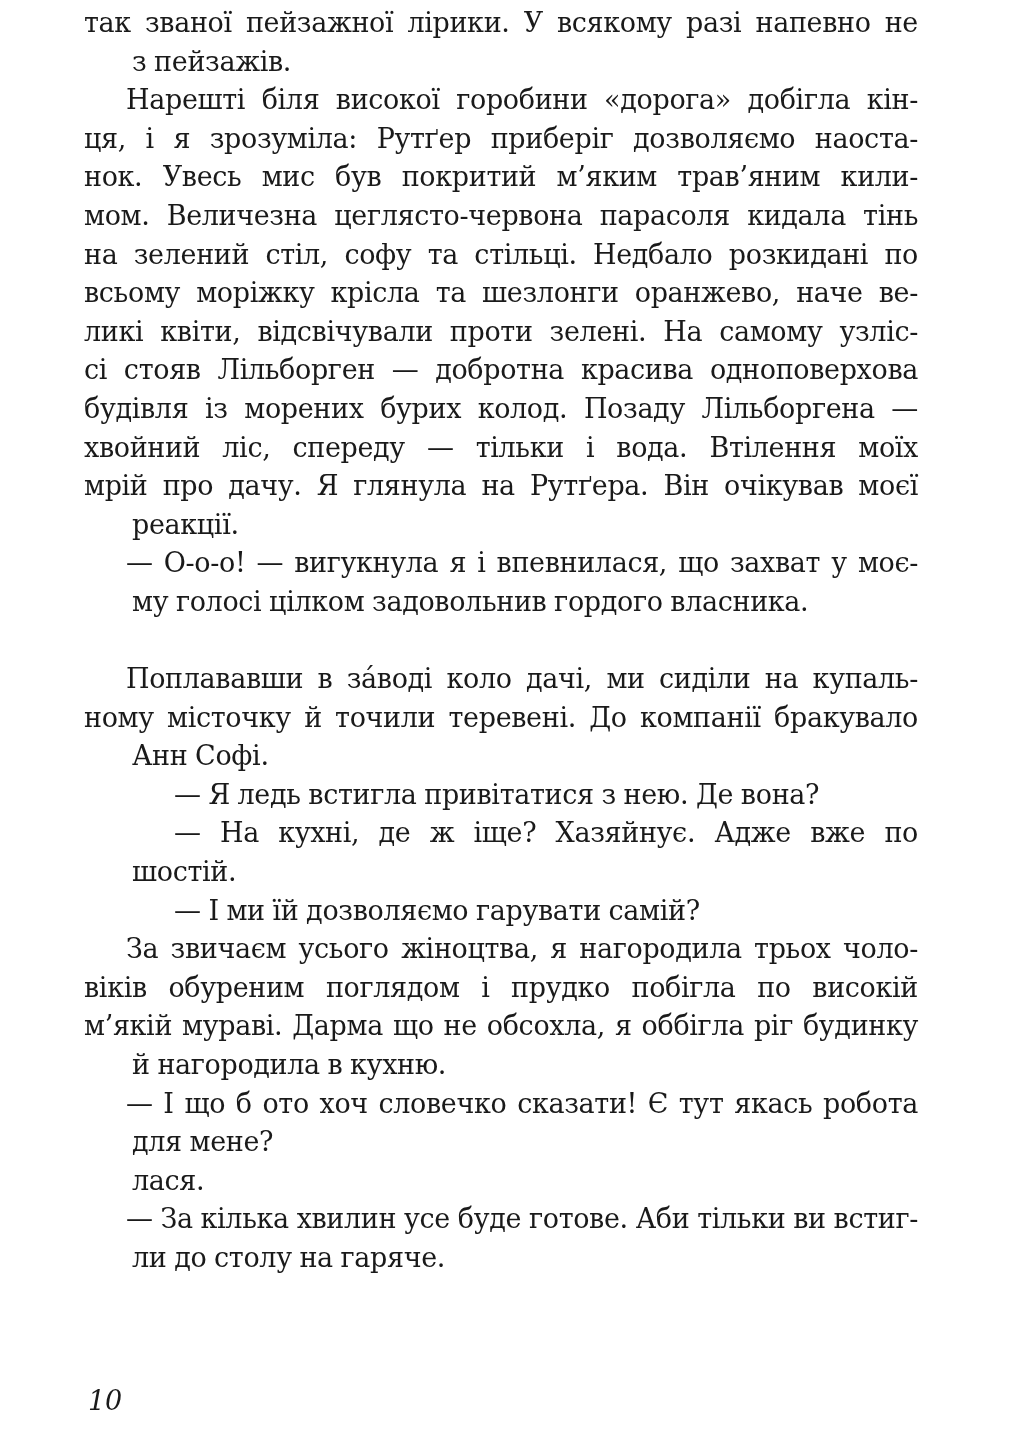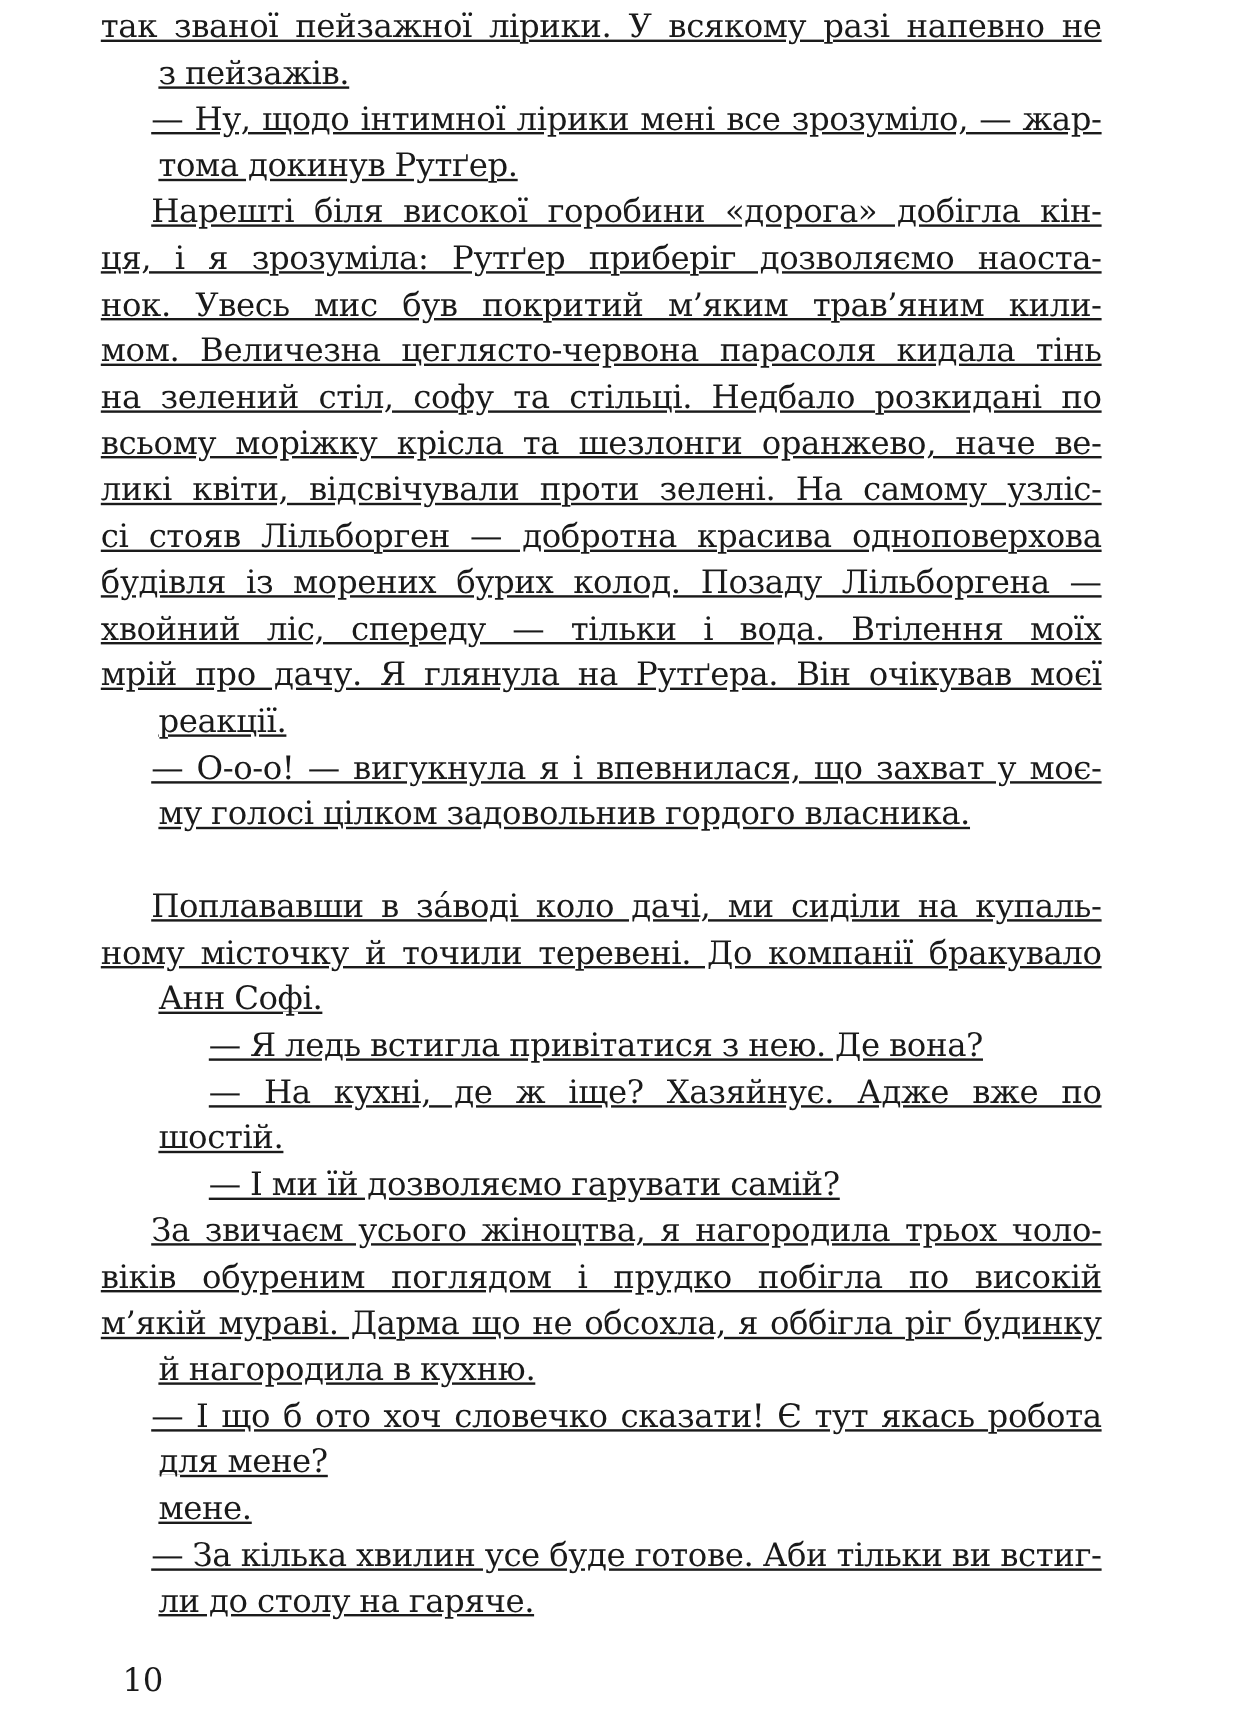--- a/index.html
+++ b/index.html
@@ -23,51 +23,47 @@
     }
     .para {
       margin: 0;
       font-size: 27px;
       line-height: 38.6px;
       text-align: justify;
       text-indent: 42px;
       hyphens: manual;
       letter-spacing: -0.35px;
       word-spacing: -0.5px;
-      text-decoration: underline;
     }
     .para.noindent {
       text-indent: 0;
     }
     .section-break {
       height: 38.6px;
     }
     .page-number {
       position: absolute;
-      left: 102px;
+      left: 88px;
       top: 1382px;
       font-size: 27px;
       line-height: 38px;
       letter-spacing: -0.3px;
+      font-style: italic;
     }
     .line { display: block; text-align-last: justify; }
     .line.last { text-align-last: left; margin-left: 48px; }
   </style>
 </head>
 <body>
 
 <div class="page">
   <div>
     <p class="para noindent">
       <span class="line">так званої пейзажної лірики. У всякому разі напевно не</span>
       <span class="line last">з пейзажів.</span>
-    </p>
-    <p class="para">
-      <span class="line">— Ну, щодо інтимної лірики мені все зрозуміло, — жар-</span>
-      <span class="line last" style="text-indent:0">тома докинув Рутґер.</span>
     </p>
     <p class="para">
       <span class="line">Нарешті біля високої горобини «дорога» добігла кін-</span>
       <span class="line" style="text-indent:0">ця, і я зрозуміла: Рутґер приберіг дозволяємо наоста-</span>
       <span class="line" style="text-indent:0">нок. Увесь мис був покритий м’яким трав’яним кили-</span>
       <span class="line" style="text-indent:0">мом. Величезна цеглясто-червона парасоля кидала тінь</span>
       <span class="line" style="text-indent:0">на зелений стіл, софу та стільці. Недбало розкидані по</span>
       <span class="line" style="text-indent:0">всьому моріжку крісла та шезлонги оранжево, наче ве-</span>
       <span class="line" style="text-indent:0">ликі квіти, відсвічували проти зелені. На самому узліс-</span>
       <span class="line" style="text-indent:0">сі стояв Лільборген — добротна красива одноповерхова</span>
@@ -103,21 +99,21 @@
       <span class="line">За звичаєм усього жіноцтва, я нагородила трьох чоло-</span>
       <span class="line" style="text-indent:0">віків обуреним поглядом і прудко побігла по високій</span>
       <span class="line" style="text-indent:0">м’якій мураві. Дарма що не обсохла, я оббігла ріг будинку</span>
       <span class="line last" style="text-indent:0">й нагородила в кухню.</span>
     </p>
     <p class="para">
       <span class="line">— І що б ото хоч словечко сказати! Є тут якась робота</span>
       <span class="line last" style="text-indent:0">для мене?</span>
     </p>
     <p class="para">
-      <span class="line last" style="text-indent:0">мене.</span>
+      <span class="line last" style="text-indent:0">лася.</span>
     </p>
     <p class="para">
       <span class="line">— За кілька хвилин усе буде готове. Аби тільки ви встиг-</span>
       <span class="line last" style="text-indent:0">ли до столу на гаряче.</span>
     </p>
   </div>
 </div>
 
 <div class="page-number">10</div>
 

